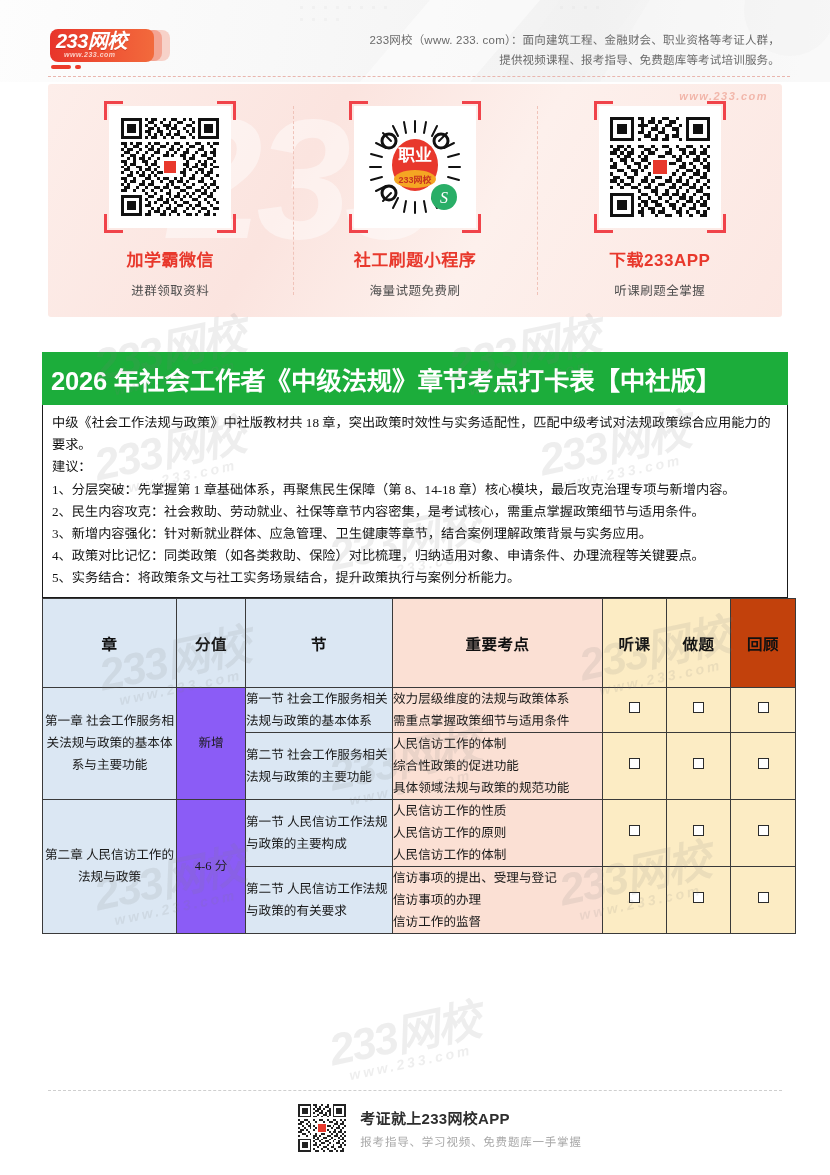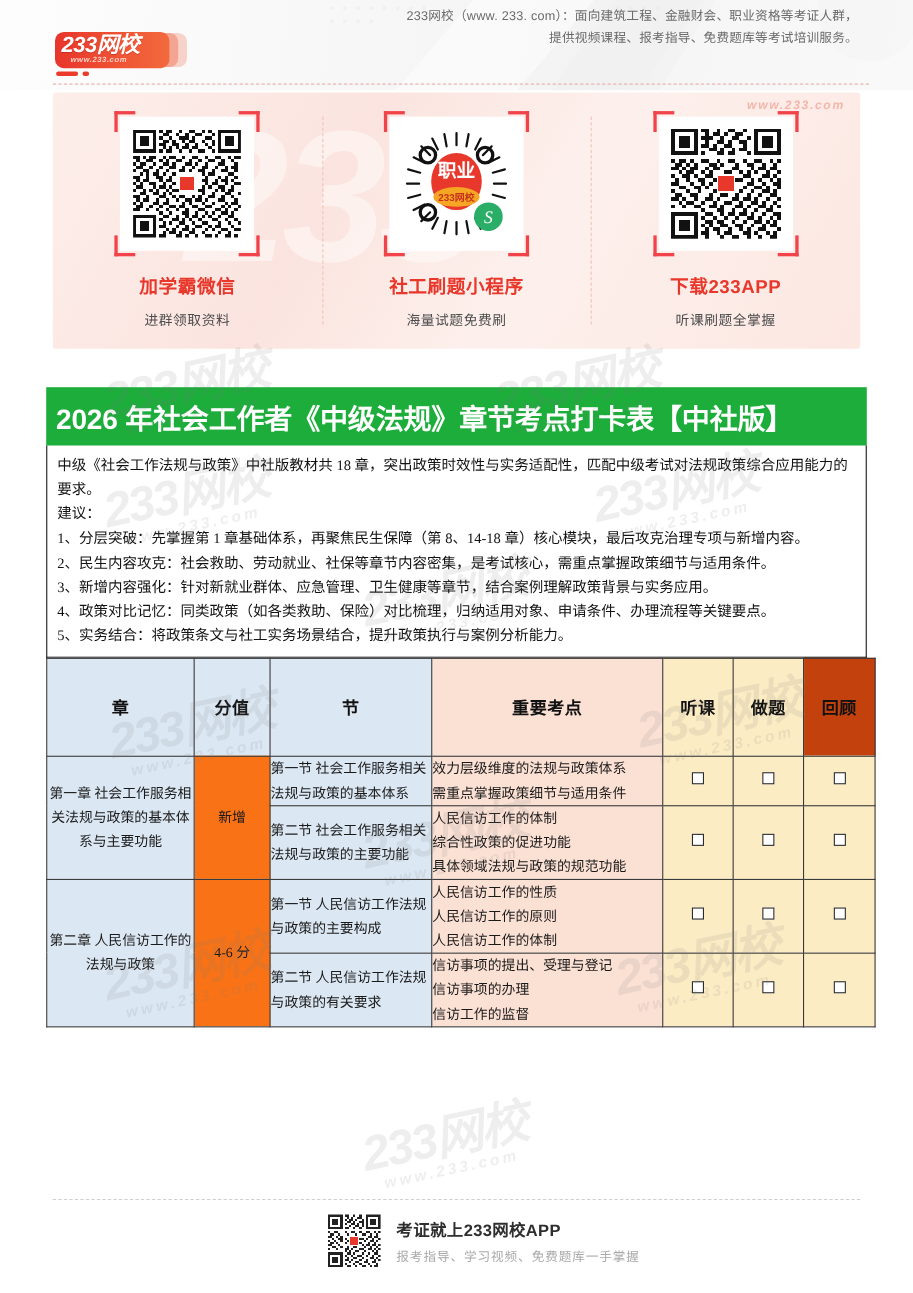--- a/index.html
+++ b/index.html
@@ -90,21 +90,21 @@
   }
   .logo-ticks {
     position: absolute; left: 1px; top: 36px;
     width: 40px; height: 5px;
   }
   .logo-tick-a { position:absolute; left:0; top:0; width:20px; height:4px; background:#ec3b2b; border-radius:2px;}
   .logo-tick-b { position:absolute; left:24px; top:0; width:6px; height:4px; background:#ec3b2b; border-radius:2px;}
 
   .header-copy {
     position: absolute;
-    left: 330px; top: 5px;
+    left: 330px; top: 30px;
     width: 450px;
     text-align: right;
     font-family: "Liberation Sans", sans-serif;
     font-size: 11.5px;
     line-height: 20px;
     color: #6a6a6a;
     letter-spacing: .2px;
   }
   .header-copy div { white-space: nowrap; }
 
@@ -250,21 +250,21 @@
     height: 88px;
     text-align: center;
     font-family: "Liberation Sans", sans-serif;
     font-weight: bold;
     font-size: 15.5px;
     color: #111;
     letter-spacing: .5px;
   }
 
   td.c-chapter { background:#dbe7f3; text-align:center; padding: 4px 8px; line-height: 22px; }
-  td.c-score   { background:#f97316; text-align:center; line-height: 22px; }
+  td.c-score   { background:#8b5cf6; text-align:center; line-height: 22px; }
   td.c-section { background:#dbe7f3; padding: 5px 7px; line-height: 22px; }
   td.c-points  { background:#fbe0d4; padding: 5px 7px; line-height: 22px; }
   td.c-box     { background:#fcecc4; text-align:center; }
 
   .chk {
     display: inline-block;
     width: 9px; height: 9px;
     border: 1.6px solid #2c2c2c;
     background: #ffffff;
   }

